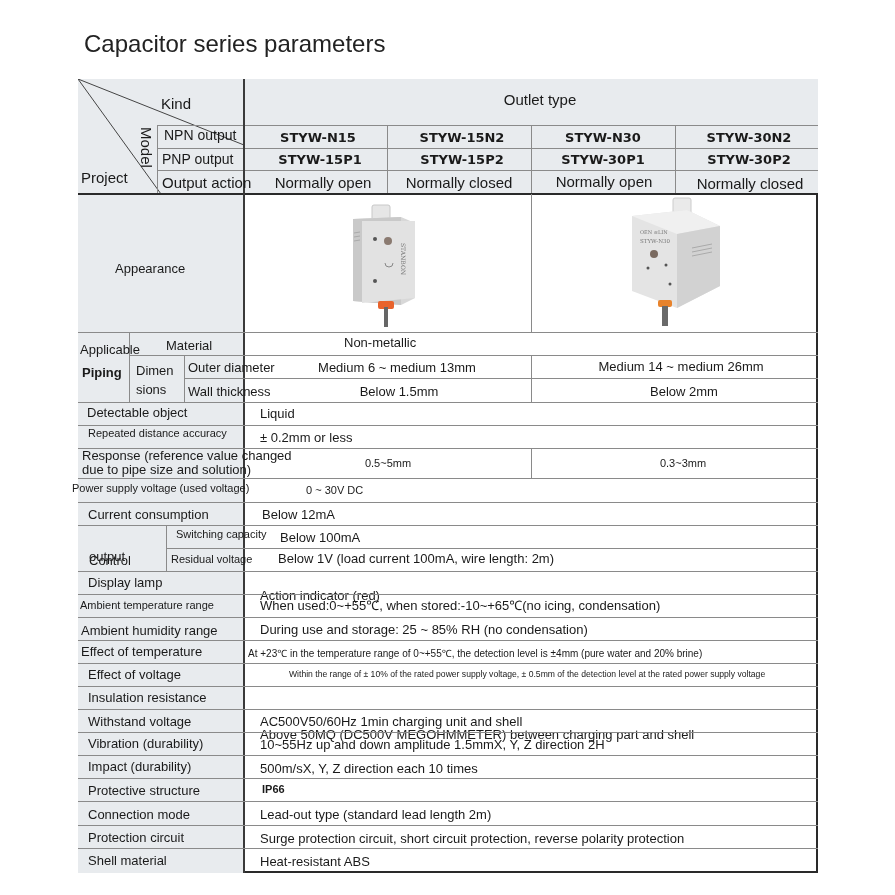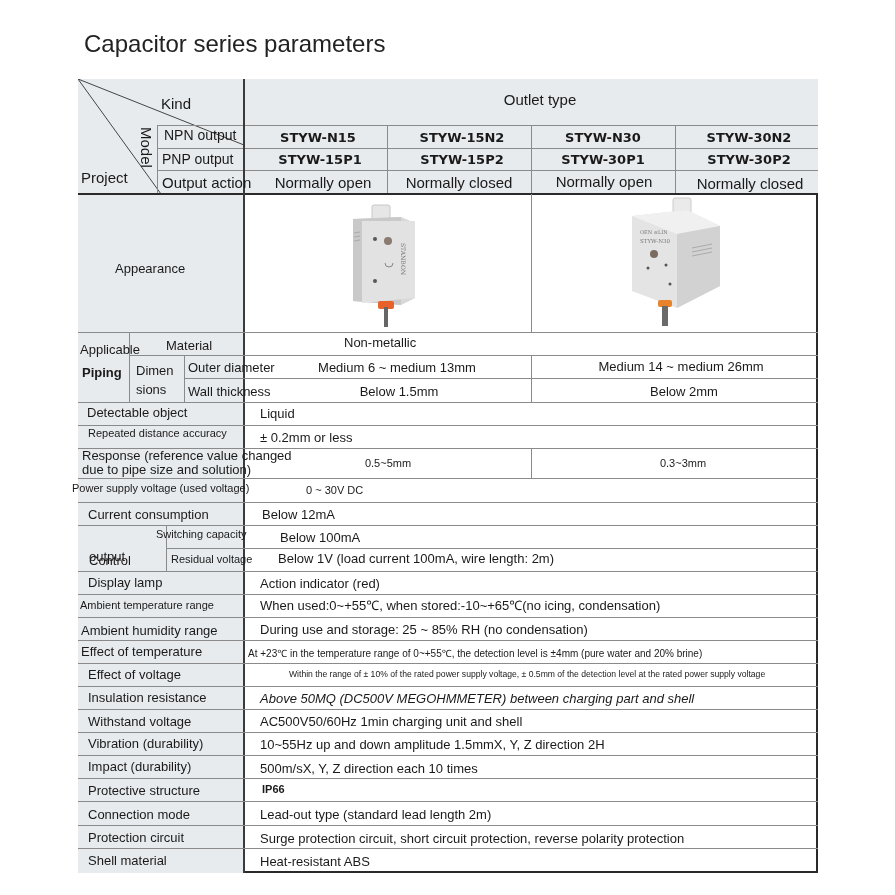--- a/index.html
+++ b/index.html
@@ -146,48 +146,48 @@
 <div class="hl" style="left:78px;top:502px;width:740px;"></div>
 
 <div class="t" style="left:88px;top:508px;">Current consumption</div>
 <div class="t" style="left:262px;top:508px;">Below 12mA</div>
 <div class="hl" style="left:78px;top:525px;width:740px;"></div>
 
 <div class="vl" style="left:166px;top:525px;height:46px;"></div>
 <div class="hl" style="left:166px;top:548px;width:652px;"></div>
 <div class="t" style="left:89px;top:554px;">Control</div>
 <div class="t" style="left:89px;top:550px;text-align:right;">output</div>
-<div class="t xs" style="left:156px;top:529px;">Switching capacity</div>
+<div class="t xs" style="left:176px;top:529px;">Switching capacity</div>
 <div class="t" style="left:280px;top:531px;">Below 100mA</div>
 <div class="t xs" style="left:171px;top:554px;">Residual voltage</div>
 <div class="t" style="left:278px;top:552px;">Below 1V (load current 100mA, wire length: 2m)</div>
 <div class="hl" style="left:78px;top:571px;width:740px;"></div>
 
 <div class="t" style="left:88px;top:576px;">Display lamp</div>
-<div class="t" style="left:260px;top:577px;">Action indicator (red)</div>
+<div class="t" style="left:260px;top:589px;">Action indicator (red)</div>
 <div class="hl" style="left:78px;top:594px;width:740px;"></div>
 
 <div class="t xs" style="left:80px;top:600px;text-align:center;">Ambient temperature range</div>
 <div class="t" style="left:260px;top:599px;">When used:0~+55℃, when stored:-10~+65℃(no icing, condensation)</div>
 <div class="hl" style="left:78px;top:617px;width:740px;"></div>
 
 <div class="t" style="left:81px;top:624px;">Ambient humidity range</div>
 <div class="t" style="left:260px;top:623px;">During use and storage: 25 ~ 85% RH (no condensation)</div>
 <div class="hl" style="left:78px;top:640px;width:740px;"></div>
 
 <div class="t" style="left:81px;top:645px;">Effect of temperature</div>
 <div class="t xxs" style="left:248px;top:649px;font-size:10px;">At +23℃ in the temperature range of 0~+55℃, the detection level is ±4mm (pure water and 20% brine)</div>
 <div class="hl" style="left:78px;top:663px;width:740px;"></div>
 
 <div class="t" style="left:88px;top:668px;">Effect of voltage</div>
 <div class="t xxs" style="left:247px;top:670px;font-size:8.6px;margin-left:42px;">Within the range of ± 10% of the rated power supply voltage, ± 0.5mm of the detection level at the rated power supply voltage</div>
 <div class="hl" style="left:78px;top:686px;width:740px;"></div>
 
 <div class="t" style="left:88px;top:691px;">Insulation resistance</div>
-<div class="t" style="left:260px;top:692px;font-style:italic;">Above 50MQ (DC500V MEGOHMMETER) between charging part and shell</div>
+<div class="t" style="left:260px;top:728px;">Above 50MQ (DC500V MEGOHMMETER) between charging part and shell</div>
 <div class="hl" style="left:78px;top:709px;width:740px;"></div>
 
 <div class="t" style="left:88px;top:715px;">Withstand voltage</div>
 <div class="t" style="left:260px;top:715px;">AC500V50/60Hz 1min charging unit and shell</div>
 <div class="hl" style="left:78px;top:732px;width:740px;"></div>
 
 <div class="t" style="left:88px;top:737px;">Vibration (durability)</div>
 <div class="t" style="left:260px;top:738px;">10~55Hz up and down amplitude 1.5mmX, Y, Z direction 2H</div>
 <div class="hl" style="left:78px;top:755px;width:740px;"></div>
 

